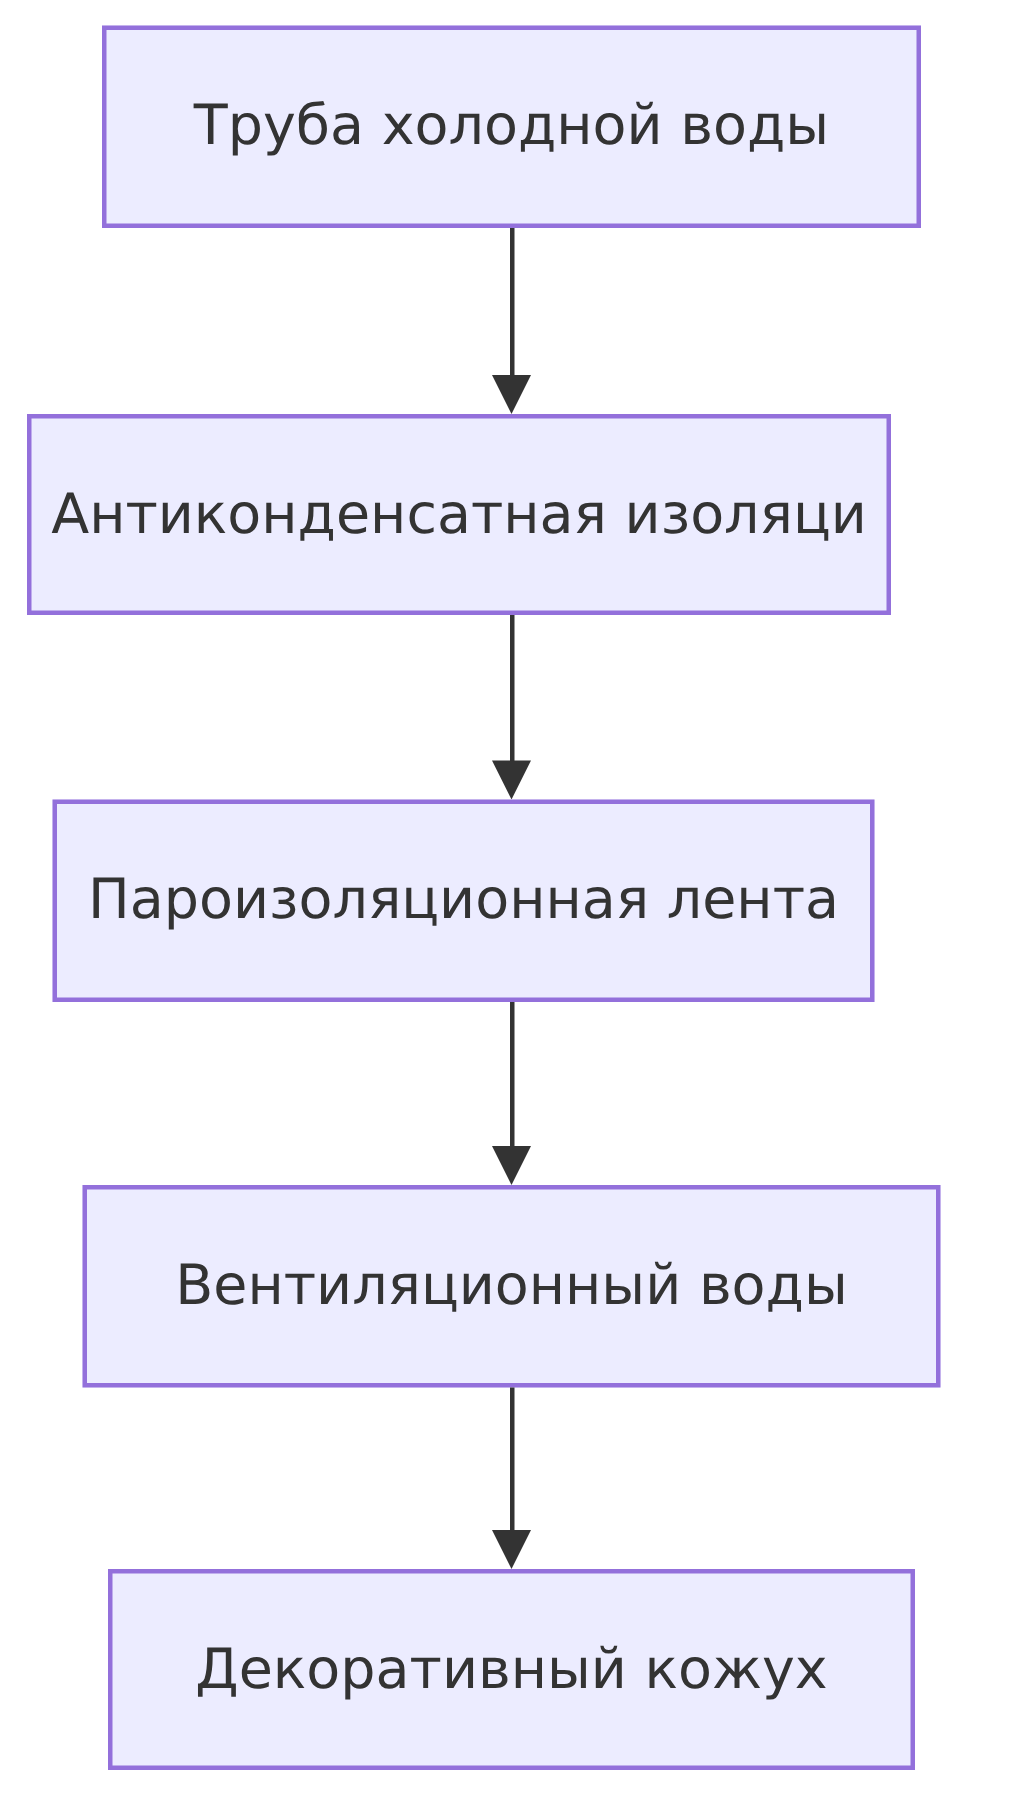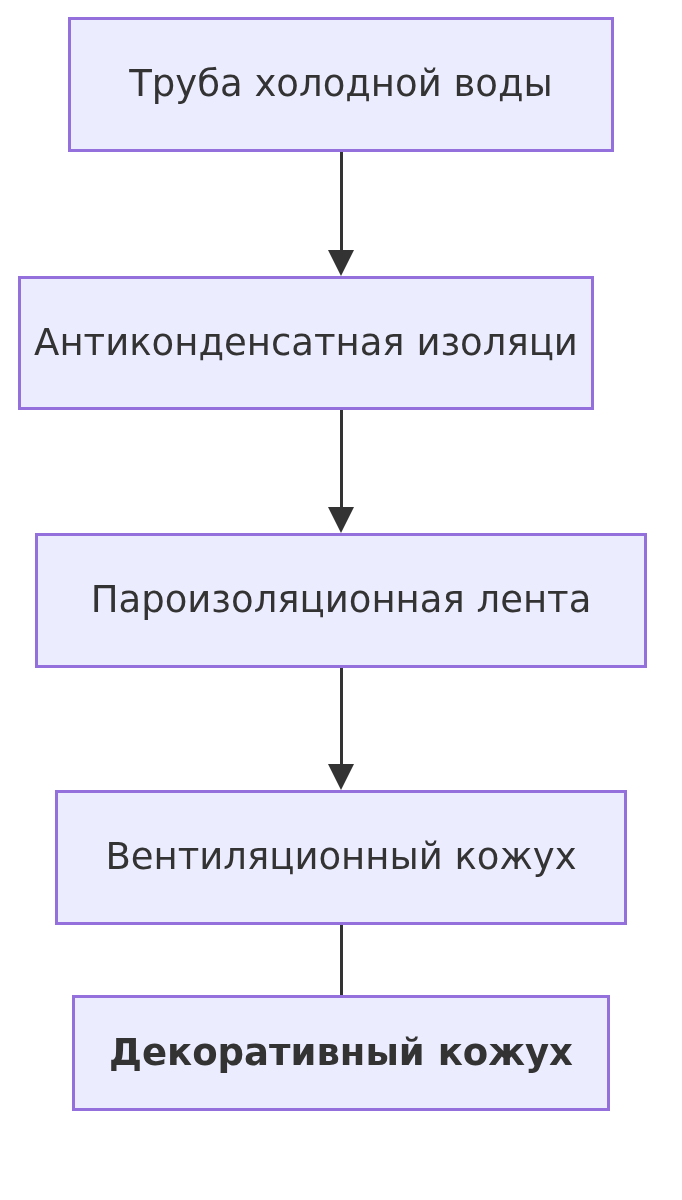--- a/index.html
+++ b/index.html
@@ -33,23 +33,23 @@
     background: var(--node-fill);
     border: 3px solid var(--node-border);
     color: var(--node-text);
     font-size: 37px;
     line-height: 1.2;
     white-space: nowrap;
     overflow: hidden;
   }
   .node-1 { left: 68px;  top: 17px;   width: 546px; height: 135px; }
   .node-2 { left: 18px;  top: 276px;  width: 576px; height: 134px; }
-  .node-3 { left: 35px;  top: 533px;  width: 612px; height: 135px; }
+  .node-3 { left: 35px;  top: 533px;  width: 548px; height: 135px; }
   .node-4 { left: 55px;  top: 790px;  width: 572px; height: 135px; }
-  .node-5 { left: 72px;  top: 995px; width: 538px; height: 116px; font-weight: bold; }
+  .node-5 { left: 72px;  top: 1046px; width: 538px; height: 134px; }
 
   .edge {
     position: absolute;
     left: 328px;
     width: 26px;
   }
   .edge-1 { top: 152px; height: 124px; }
   .edge-2 { top: 410px; height: 123px; }
   .edge-3 { top: 668px; height: 122px; }
   .edge-4 { top: 925px; height: 121px; }
@@ -98,21 +98,21 @@
   <div class="node node-3">
     <span>Пароизоляционная лента</span>
   </div>
 
   <div class="edge edge-3">
     <div class="edge-line"></div>
     <div class="edge-arrowhead"></div>
   </div>
 
   <div class="node node-4">
-    <span>Вентиляционный кожух</span>
+    <span>Вентиляционный воды</span>
   </div>
 
   <div class="edge edge-4">
     <div class="edge-line"></div>
     <div class="edge-arrowhead"></div>
   </div>
 
   <div class="node node-5">
     <span>Декоративный кожух</span>
   </div>

